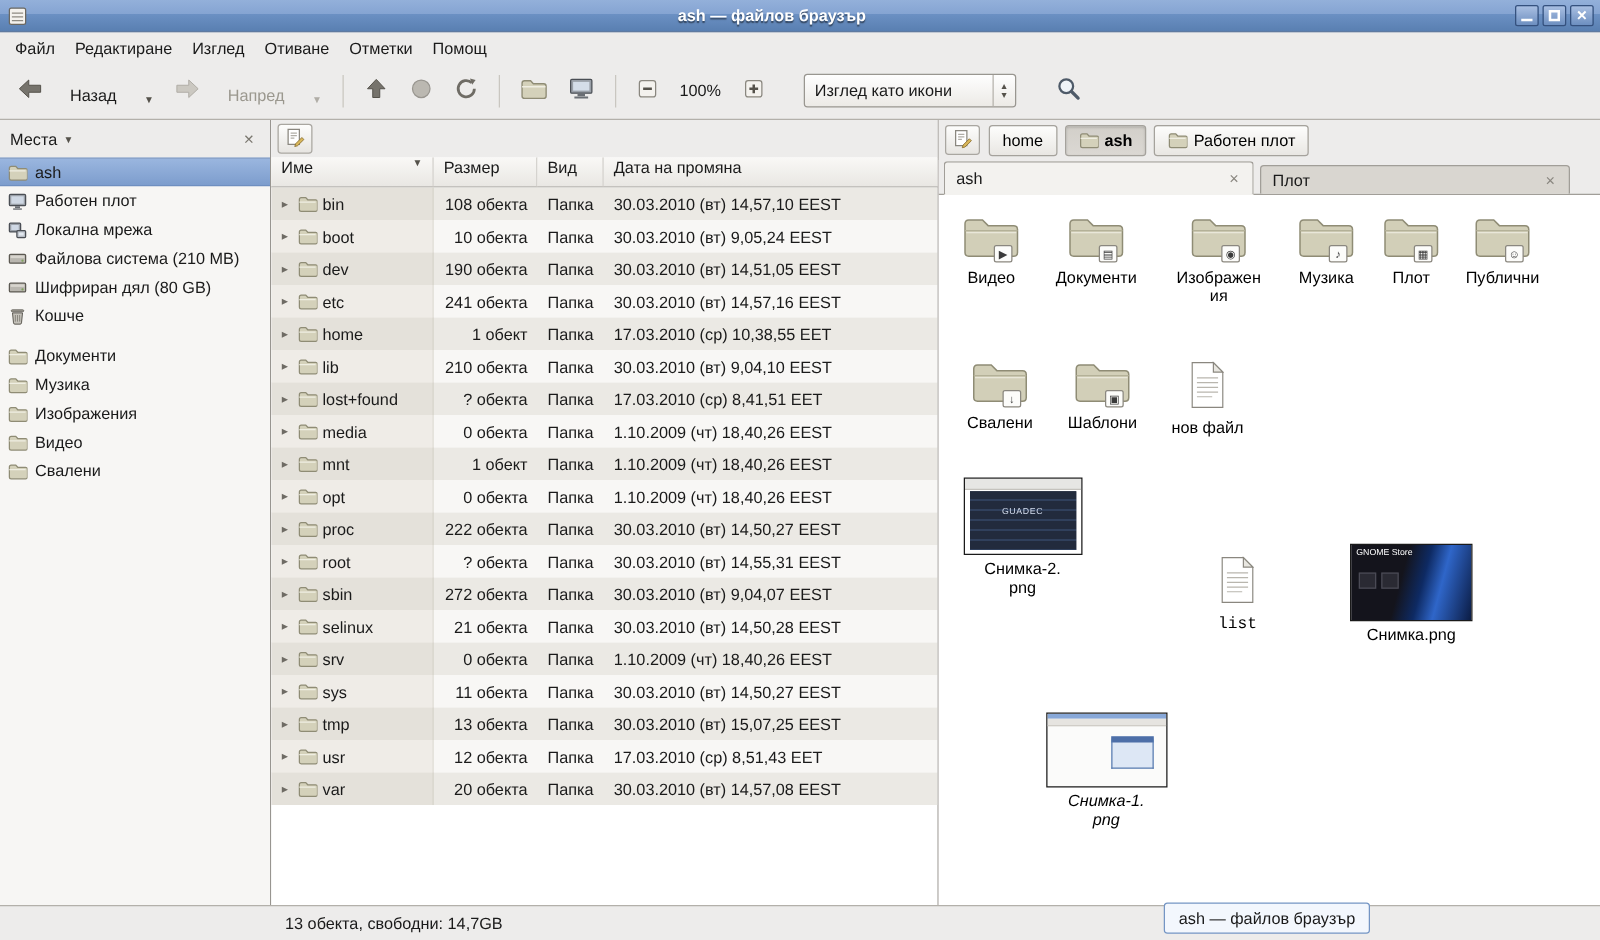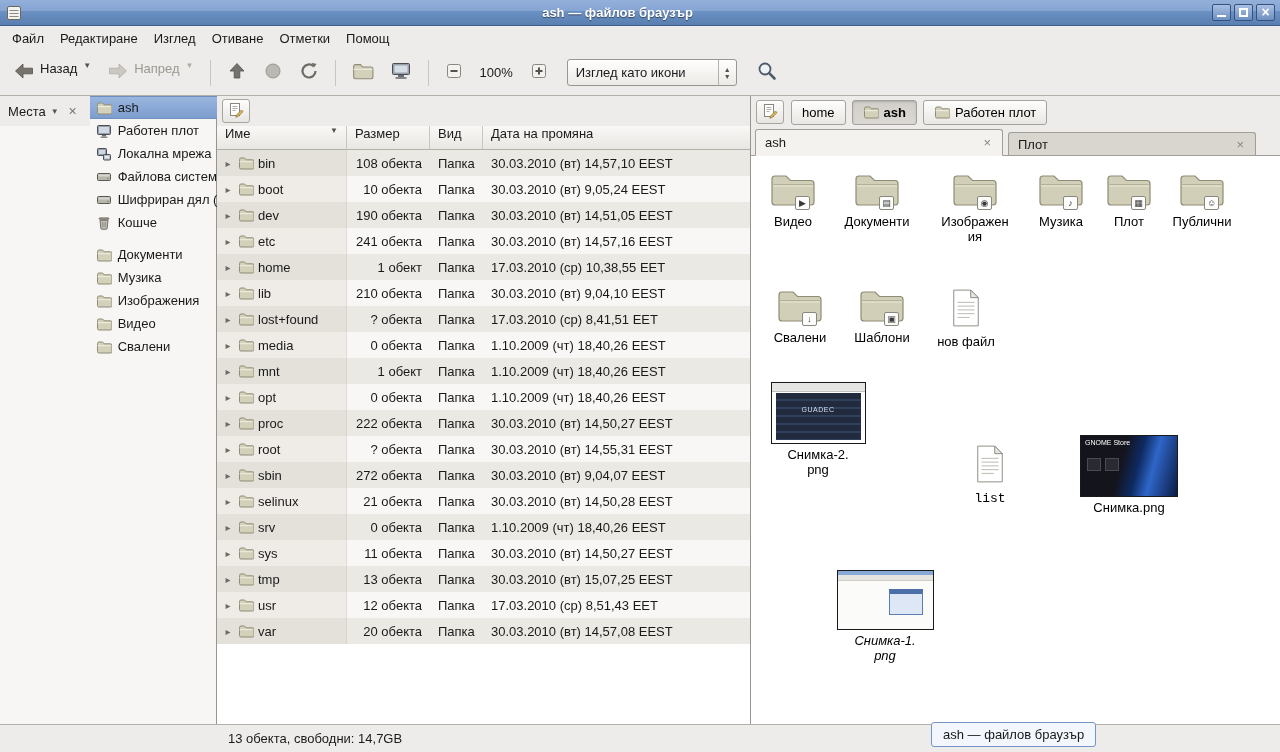--- a/index.html
+++ b/index.html
@@ -19,38 +19,38 @@
   .wbtn.minb::after{content:"";position:absolute;left:4px;right:4px;bottom:3px;height:2px;background:#fff}
   .wbtn.maxb::after{content:"";position:absolute;left:4px;top:3px;right:4px;bottom:3px;border:2px solid #fff}
   .wbtn.closeb::after{content:"×";position:absolute;left:0;right:0;top:-1px;text-align:center;
         color:#fff;font-size:14px;font-weight:bold;line-height:17px}
 
   
   .menubar{height:24px;display:flex;align-items:center;padding:0 4px;background:#edeceb}
   .menu-item{padding:3px 8px}
   .toolbar{height:46px;display:flex;align-items:center;padding:0 6px;background:#edeceb;
            border-bottom:1px solid #b3b0aa;gap:2px}
-  .tb-btn{display:flex;align-items:flex-start;gap:5px;border:0;background:transparent;
+  .tb-btn{display:flex;align-items:flex-end;gap:21px;border:0;background:transparent;
           padding:5px 7px;border-radius:3px;color:#1a1a1a}
   .tb-btn.disabled{color:#9b988f}
   .tb-sep{width:1px;height:26px;background:#c9c6c0;margin:0 7px}
   .chev{font-size:8px;color:#55524b;margin-left:1px}
   .zoom-label{padding:0 8px}
   .combo{display:flex;align-items:center;border:1px solid #999690;border-radius:3px;
-         background:linear-gradient(#fefefe,#eceae6);height:27px;margin:0 10px;width:170px}
+         background:linear-gradient(#fefefe,#eceae6);height:27px;margin:0 22px;width:170px}
   .combo-label{flex:1;padding:0 8px;white-space:nowrap}
   .combo-spin{width:18px;align-self:stretch;border-left:1px solid #b5b2ac;display:flex;
               flex-direction:column;align-items:center;justify-content:center;
               font-size:7px;color:#55524b;line-height:7px}
 
   
   .content{display:flex;height:628px}
 
   
-  .sidebar{width:217px;border-right:1px solid #989590;display:flex;flex-direction:row;background:#f7f6f4}
+  .sidebar{width:217px;border-right:1px solid #989590;display:flex;flex-direction:column;background:#f7f6f4}
   .side-head{height:30px;display:flex;align-items:center;padding:0 8px;background:#edeceb;gap:5px}
   .hd-arrow{font-size:8px;color:#55524b}
   .hd-close{margin-left:auto;color:#7a776f;font-size:14px;width:18px;text-align:center}
   .side-item{height:23px;display:flex;align-items:center;gap:6px;padding:0 6px;white-space:nowrap}
   .side-item.selected{background:linear-gradient(#9ab6df,#7d9dcd);border-top:1px solid #6f8fc0;border-bottom:1px solid #6f8fc0}
   .side-sep{height:9px}
   .side-ico{width:16px;height:16px;display:flex;flex:none}
 
   
   .tree-pane{width:534px;border-right:1px solid #989590;display:flex;flex-direction:column;background:#fff}

